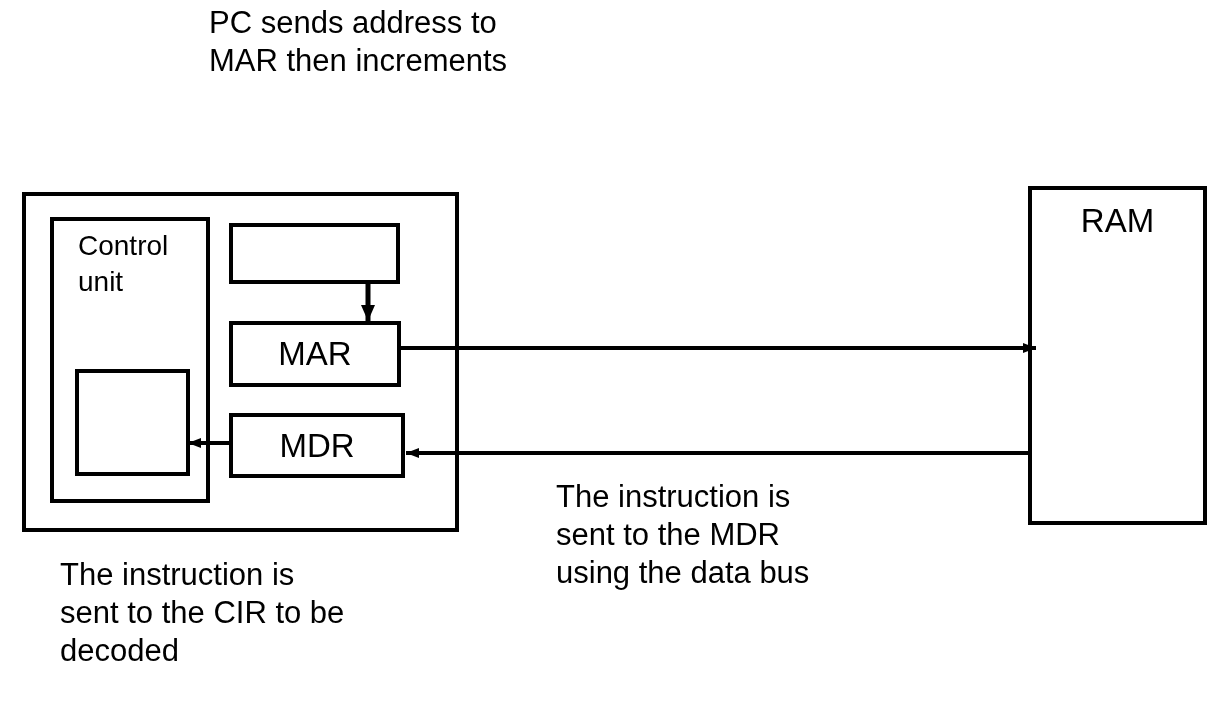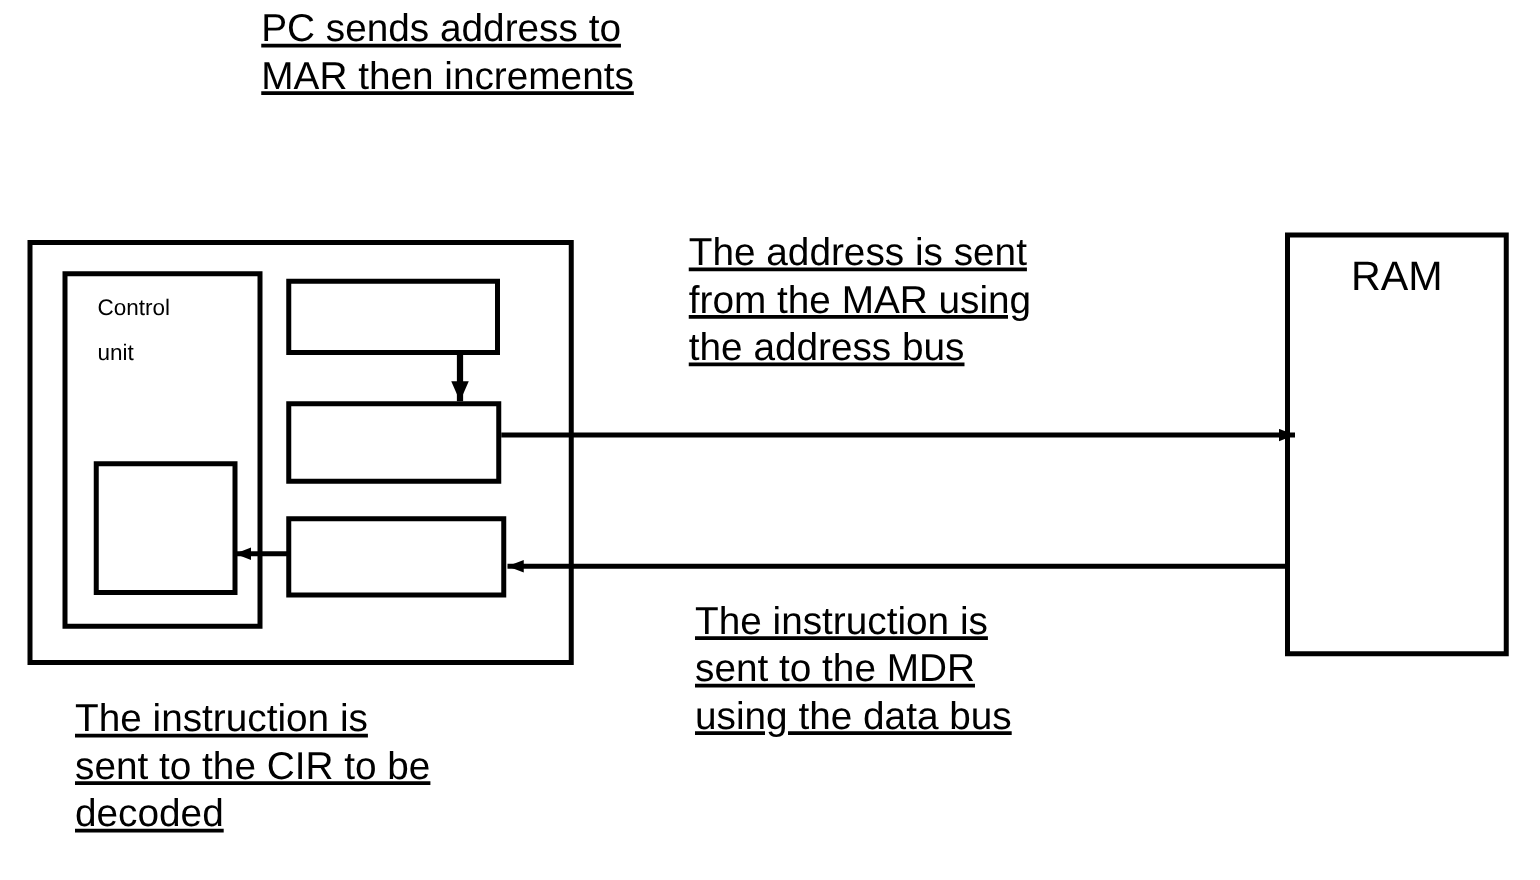--- a/index.html
+++ b/index.html
@@ -22,48 +22,44 @@
     top: 0;
     width: 1232px;
     height: 704px;
   }
   .txt {
     position: absolute;
     white-space: pre;
     line-height: 38px;
     font-size: 31px;
     color: #000000;
-    text-decoration: underline;
   }
   .box-label {
     position: absolute;
     font-size: 33px;
     line-height: 36px;
     white-space: pre;
     text-align: center;
   }
   .cu-label {
     position: absolute;
-    font-size: 18px;
+    font-size: 28px;
     line-height: 36px;
     white-space: pre;
     text-align: left;
   }
 </style>
 </head>
 <body>
 
 <div id="canvas">
 
   <div class="txt" style="left:209px; top:4px; width:420px;">PC sends address to
 MAR then increments</div>
 
-  <div class="txt" style="left:551px; top:183px; width:400px;">The address is sent
-from the MAR using
-the address bus</div>
 
   <div class="txt" style="left:556px; top:478px; width:400px;">The instruction is
 sent to the MDR
 using the data bus</div>
 
   <div class="txt" style="left:60px; top:556px; width:420px;">The instruction is
 sent to the CIR to be
 decoded</div>
 
   <svg class="svg-layer" viewBox="0 0 1232 704">
@@ -100,17 +96,19 @@
     <line x1="1032" y1="453" x2="406" y2="453" stroke="#000000" stroke-width="4" marker-end="url(#arrow-l)"></line>
 
     <line x1="231" y1="443" x2="188" y2="443" stroke="#000000" stroke-width="4" marker-end="url(#arrow-l)"></line>
   </svg>
 
   <div class="cu-label" style="left:78px; top:228px; width:130px;">Control
 unit</div>
 
 
 
+  <div class="box-label" style="left:231px; top:336px; width:168px;">MAR</div>
 
+  <div class="box-label" style="left:231px; top:428px; width:172px;">MDR</div>
 
   <div class="box-label" style="left:1030px; top:203px; width:175px;">RAM</div>
 
 </div>
 
 </body></html>

